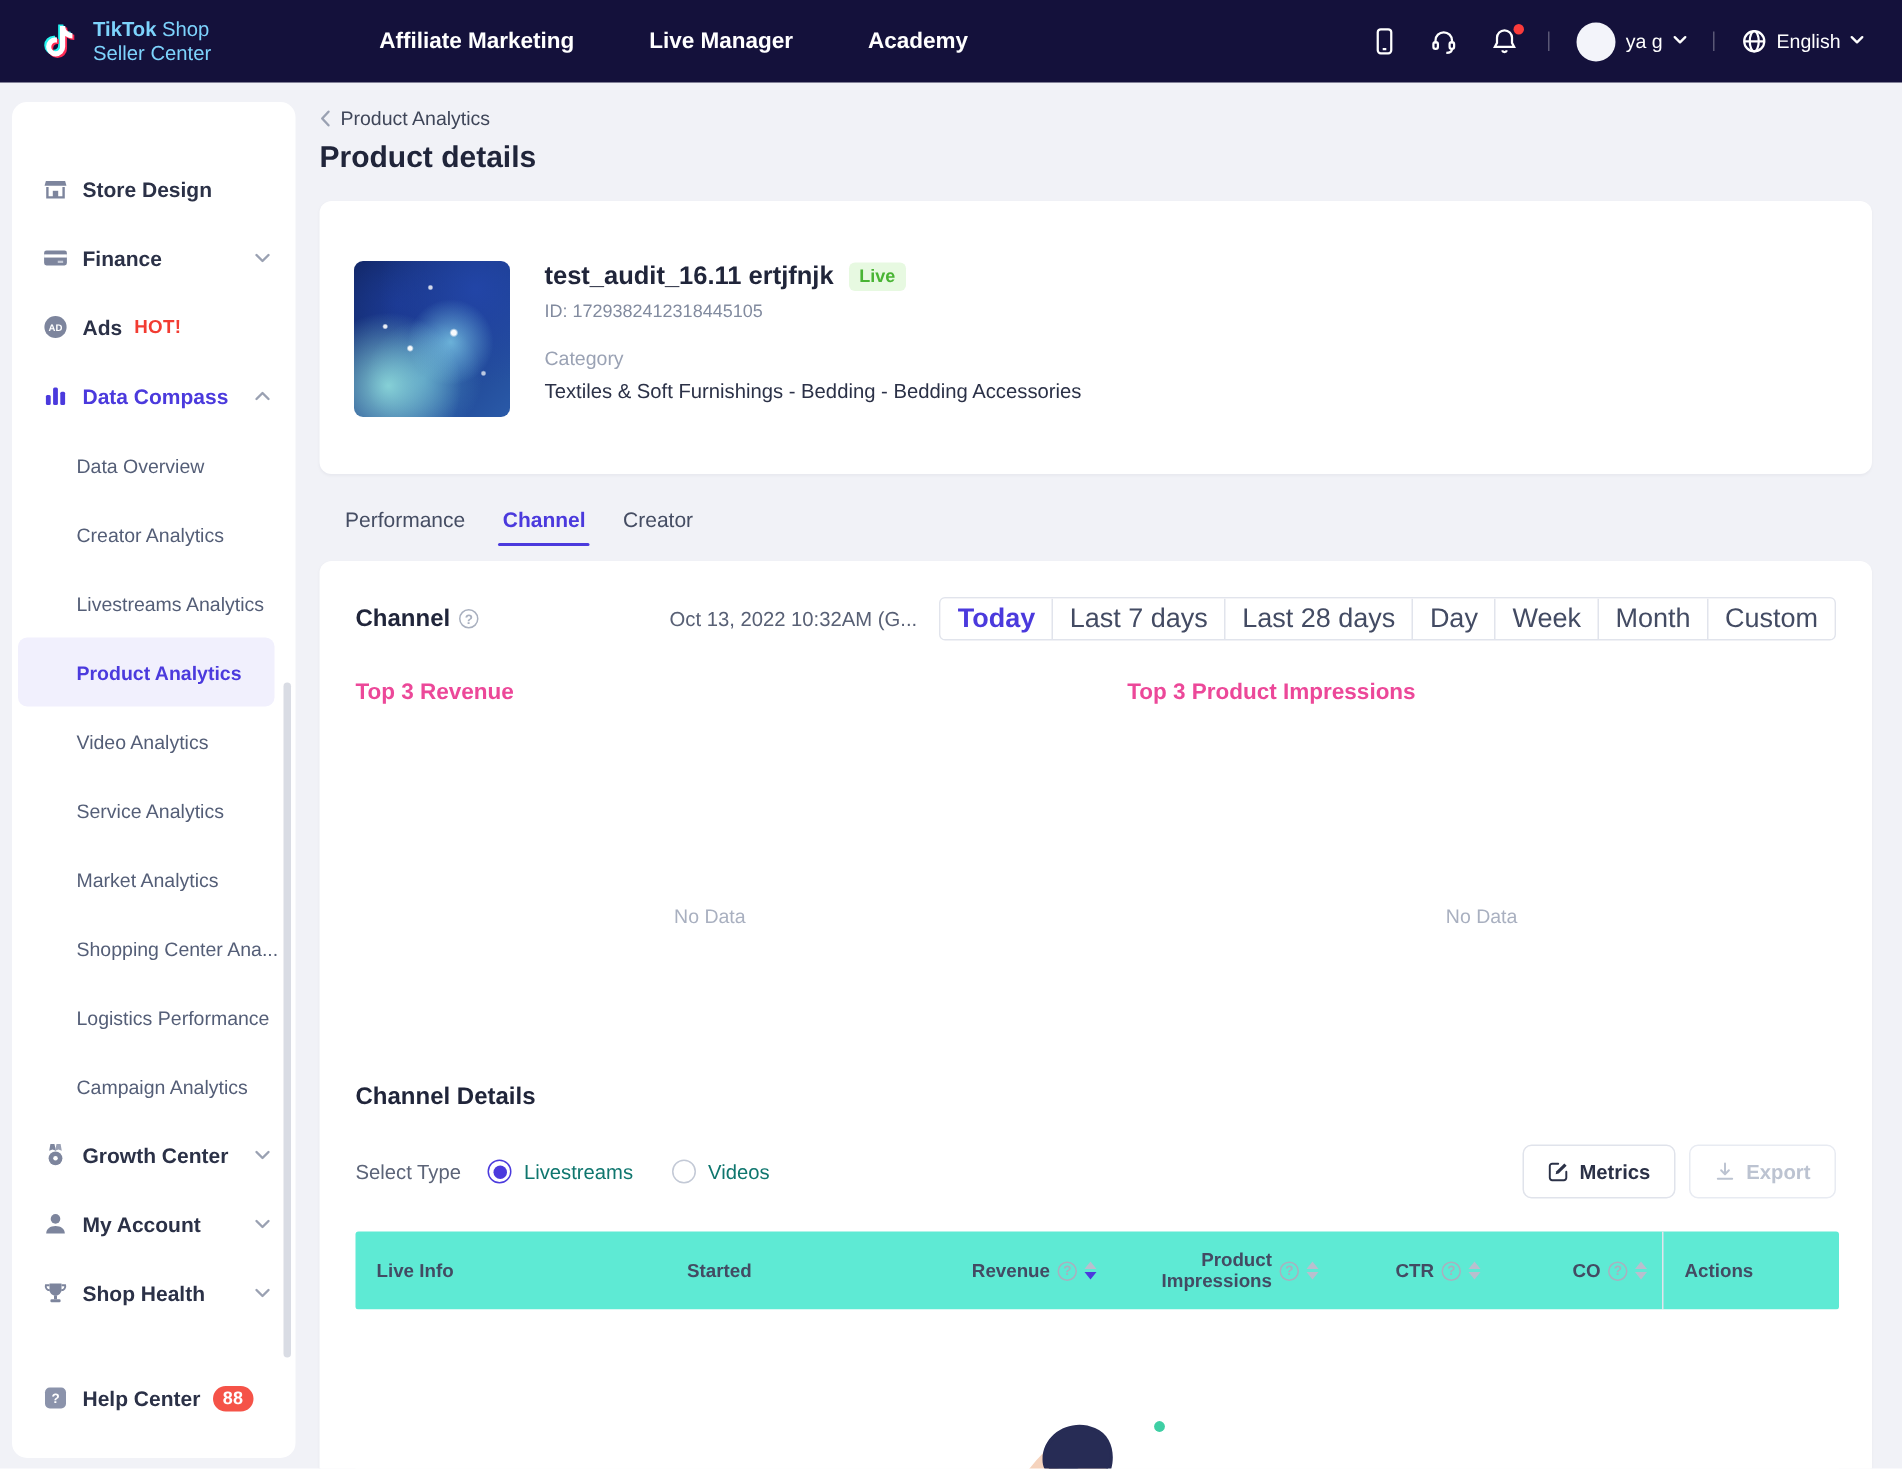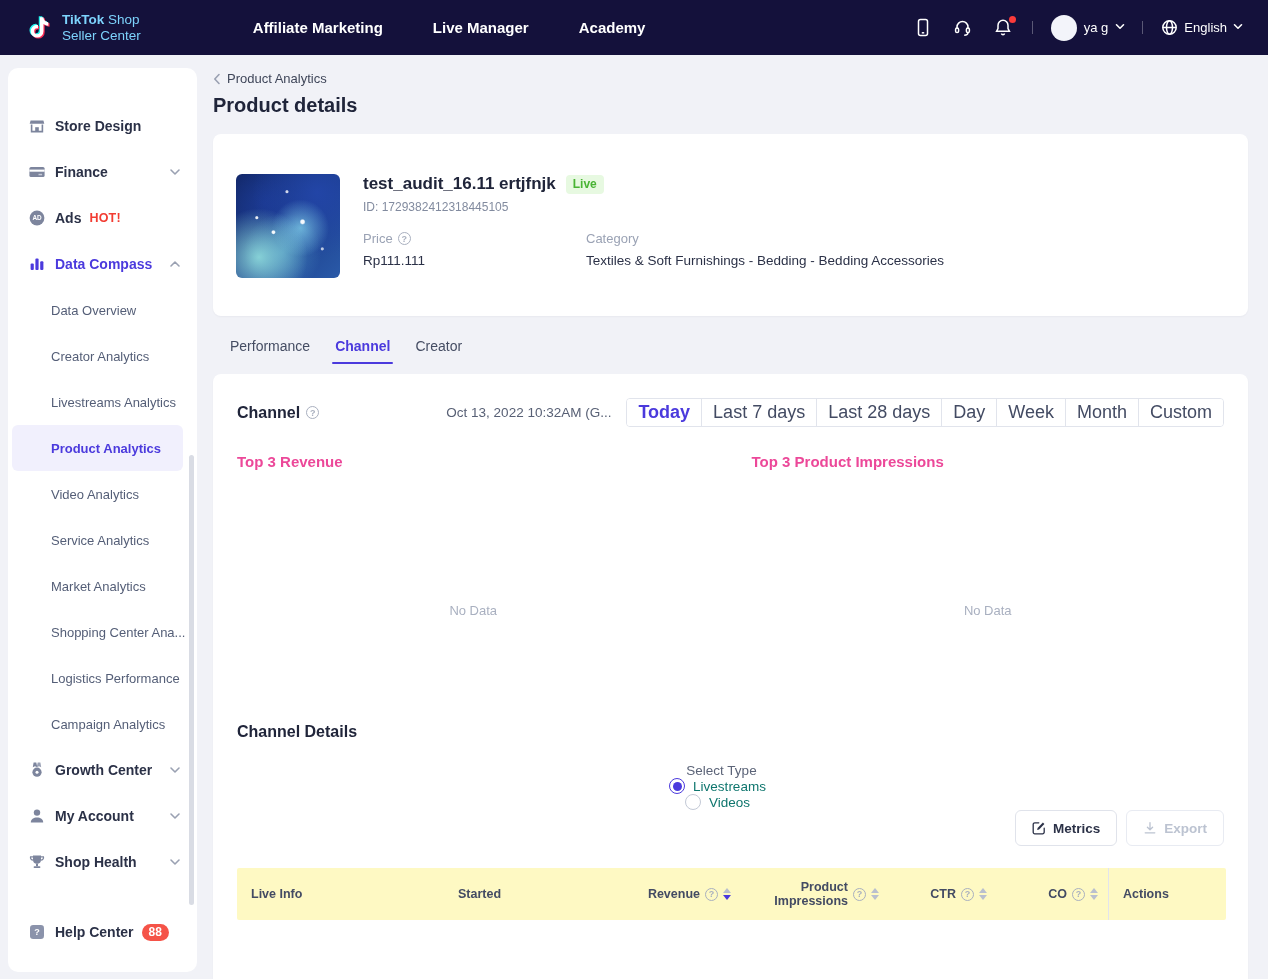--- a/index.html
+++ b/index.html
@@ -121,38 +121,38 @@
   }
   .range-btn:first-child { border-left:none; }
   .range-btn.active { color:#4b3add; font-weight:600; }
 
   .charts-row { margin-top:26px; display:flex; gap:42px; }
   .chart-box { flex:1; height:252px; position:relative; }
   .chart-title { font-size:15px; font-weight:700; color:#ec4899; }
   .no-data { position:absolute; top:150px; left:0; right:0; text-align:center; font-size:13px; color:#a9b0c0; }
 
   .details-title { margin-top:18px; font-size:16px; font-weight:700; color:#20253a; }
-  .select-row { margin-top:22px; display:flex; align-items:center;flex-direction:column; }
+  .select-row { margin-top:22px; display:flex; align-items:center; }
   .select-label { font-size:13.5px; color:#5c6478; margin-right:18px; }
   .radio-opt { display:flex; align-items:center; gap:8px; margin-right:26px; cursor:pointer; }
   .radio { width:16px; height:16px; border-radius:50%; border:1.5px solid #c3c9d6; background:#fff; position:relative; flex:0 0 auto; }
   .radio.checked { border-color:#4b3add; }
   .radio.checked::after { content:""; position:absolute; inset:2.5px; border-radius:50%; background:#4b3add; }
   .radio-label { font-size:13.5px; color:#0f766e; }
   .action-btns { margin-left:auto; display:flex; gap:9px; }
   .btn {
     height:36px; padding:0 16px; border:1px solid #e0e3eb; border-radius:6px; background:#fff;
     display:flex; align-items:center; gap:7px; font-size:13.5px; font-weight:600; color:#2b3147; cursor:pointer;
   }
   .btn svg { display:block; }
   .btn.disabled { color:#bcc3d1; border-color:#e8ebf2; cursor:default; }
 
   
   .table { margin-top:22px; width:989px; }
-  .thead { display:flex; background:#fef9c3; border-radius:2px; height:52px; }
+  .thead { display:flex; background:#5eead4; border-radius:2px; height:52px; }
   .th { display:flex; align-items:center; font-size:12.5px; font-weight:600; color:#434b63; padding:0 4px; }
   .th .thlbl { line-height:14px; }
   .th-liveinfo { width:210px; padding-left:14px; }
   .th-started  { width:148px; padding-left:11px; }
   .th-right { justify-content:flex-end; gap:5px; }
   .th-revenue { width:140px; }
   .th-impressions { width:148px; }
   .th-impressions .thlbl { width:80px; text-align:right; }
   .th-ctr { width:108px; }
   .th-co { width:117px; padding-right:10px; }
@@ -379,27 +379,20 @@
 
   <section class="card product-card">
     <div class="product-img"></div>
     <div class="product-info">
       <div class="p-name-row">
         <span class="p-name">test_audit_16.11 ertjfnjk</span>
         <span class="live-badge">Live</span>
       </div>
       <div class="p-id">ID: 1729382412318445105</div>
       <div class="p-attrs">
-        <div class="p-attr price">
-          <div class="attr-label">
-            <span>Price</span>
-            <span class="qicon"></span>
-          </div>
-          <div class="attr-value">Rp111.111</div>
-        </div>
         <div class="p-attr">
           <div class="attr-label">
             <span>Category</span>
           </div>
           <div class="attr-value">Textiles &amp; Soft Furnishings - Bedding - Bedding Accessories</div>
         </div>
       </div>
     </div>
   </section>
 

